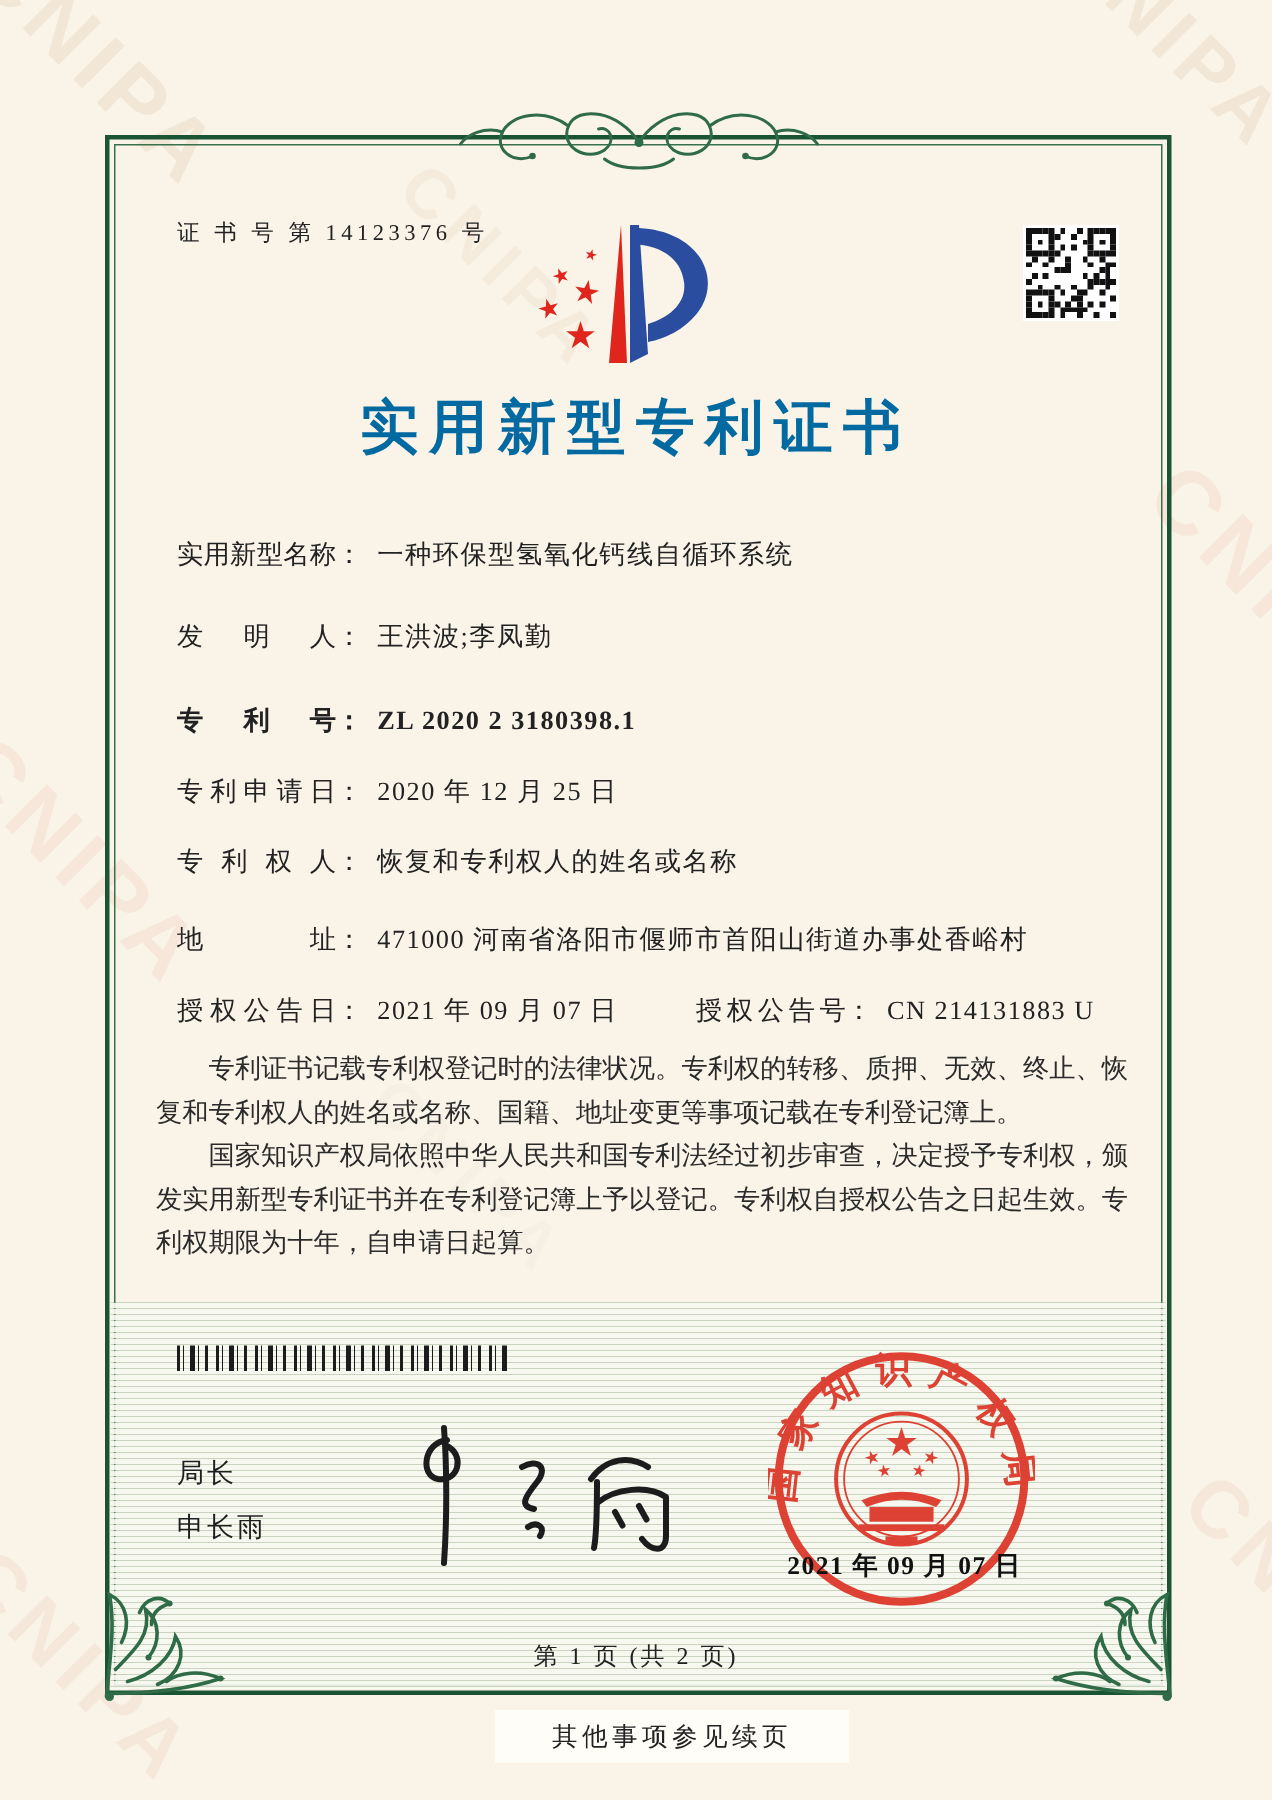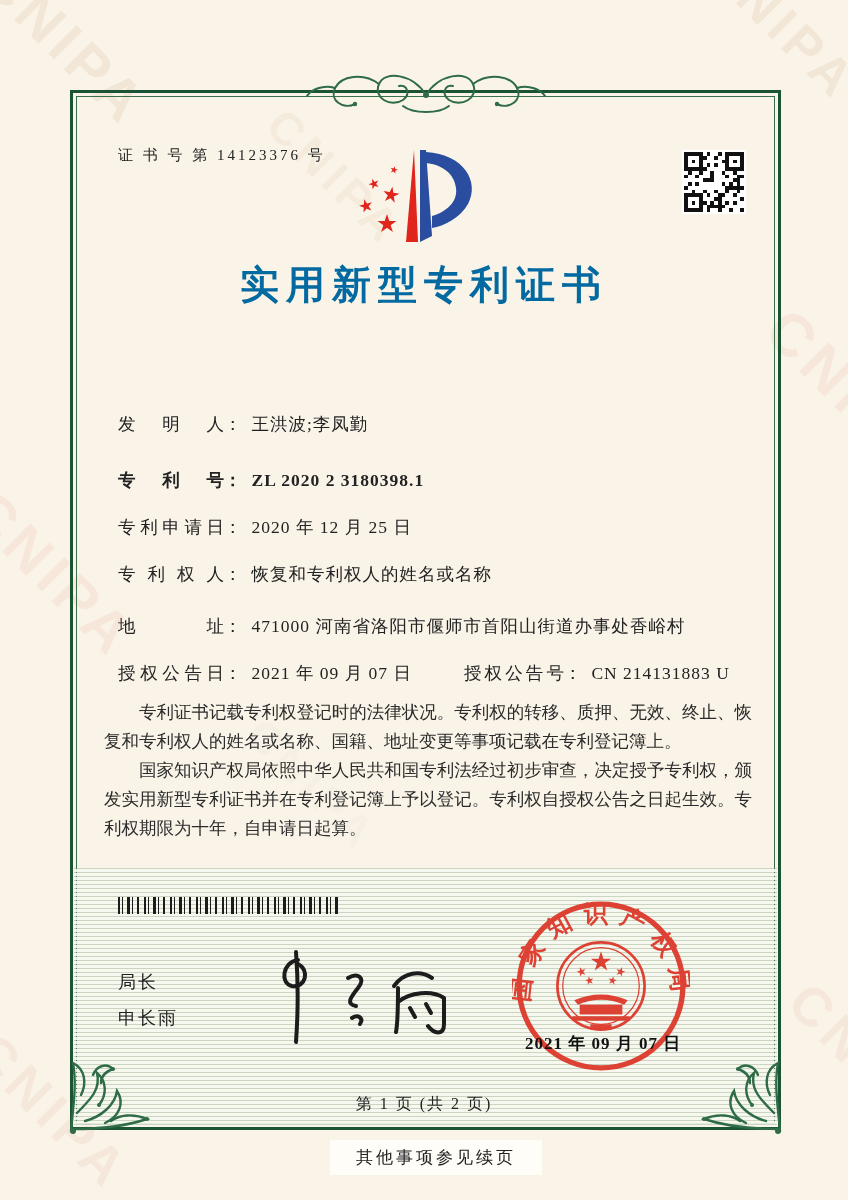--- a/index.html
+++ b/index.html
@@ -89,21 +89,21 @@
     position:absolute; left:505px; top:1032px; width:196px; text-align:center;
     font-size:17px; color:#111; letter-spacing:1px; font-weight:bold;
   }
   
   .page-footer{
     position:absolute; left:0; right:0; top:1094px; text-align:center;
     font-size:16px; color:#222; letter-spacing:2px;
   }
   .continuation{
     position:absolute; left:330px; top:1140px; background:#fffdf8;
-    padding:6px 26px; font-size:17px; color:#222; letter-spacing:3px;
+    padding:6px 38px; font-size:17px; color:#222; letter-spacing:3px;
   }
 </style>
 </head>
 <body>
 
 <div class="page">
 
   <div class="wm" style="left:-38px;top:8px;font-size:58px;">CNIPA</div>
   <div class="wm" style="left:688px;top:-6px;font-size:52px;">CNIPA</div>
   <div class="wm" style="left:250px;top:150px;font-size:46px;color:#f2e4d4;">CNIPA</div>
@@ -443,20 +443,23 @@
       <i></i>
       <i></i>
       <i class="on"></i>
       <i></i>
       <i></i>
       <i class="on"></i>
     </div>
 
   <div class="doc-title">实用新型专利证书</div>
 
+  <div class="field" style="top:357px;">
+    <span class="flabel">实用新型名称</span><span class="fcolon">：</span><span class="fvalue">一种环保型氢氧化钙线自循环系统</span>
+  </div>
   <div class="field" style="top:412px;">
     <span class="flabel">发明人</span><span class="fcolon">：</span><span class="fvalue">王洪波;李凤勤</span>
   </div>
   <div class="field" style="top:468px;font-weight:bold;">
     <span class="flabel">专利号</span><span class="fcolon">：</span><span class="fvalue">ZL 2020 2 3180398.1</span>
   </div>
   <div class="field" style="top:515px;">
     <span class="flabel">专利申请日</span><span class="fcolon">：</span><span class="fvalue">2020 年 12 月 25 日</span>
   </div>
   <div class="field" style="top:562px;">

